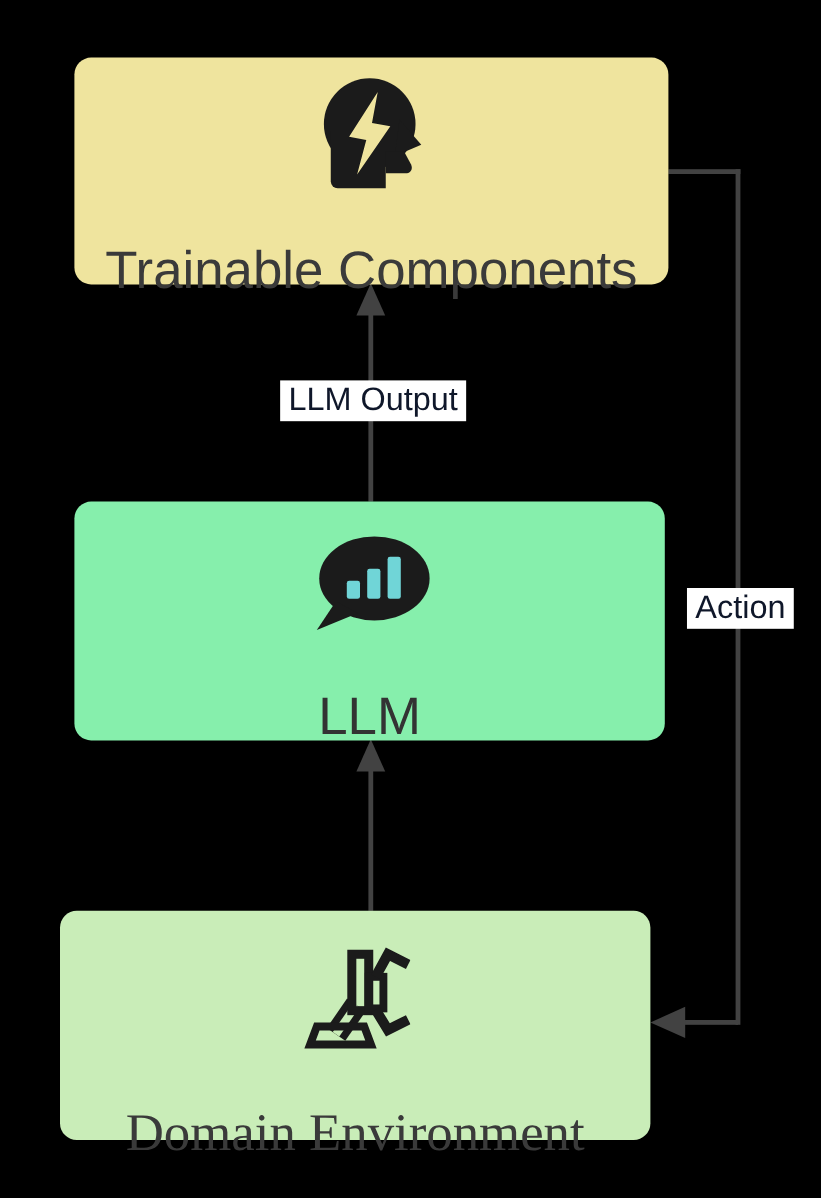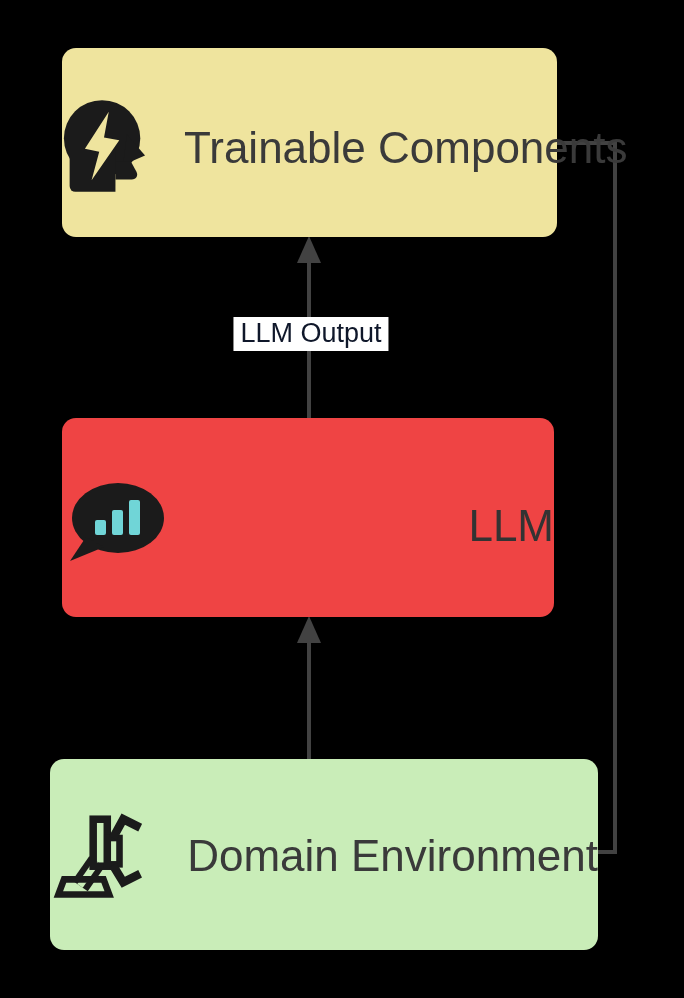--- a/index.html
+++ b/index.html
@@ -8,29 +8,29 @@
     width: 684px;
     height: 998px;
     background: #000;
     overflow: hidden;
     font-family: "Liberation Sans", sans-serif;
   }
   .node {
     position: absolute;
     border-radius: 14px;
     display: flex;
-    flex-direction: row;
+    flex-direction: column;
     align-items: center;
     justify-content: space-between;
     box-sizing: border-box;
     gap: 38px;
   }
   .node-trainable { left: 62px;  top: 48px;  width: 495px; height: 189px; padding: 15px 0 4px; }
   .node-llm       { left: 62px;  top: 418px; width: 492px; height: 199px; padding: 27px 0 10px; }
-  .node-domain    { left: 50px;  top: 759px; width: 548px; height: 191px; padding: 10px 0 7px; }
+  .node-domain    { left: 50px;  top: 759px; width: 492px; height: 191px; padding: 24px 0 7px; font-family: Liberation Serif, serif; }
   .node-label {
     font-size: 44px;
     line-height: 1.1;
     color: #3a3a3a;
     white-space: nowrap;
   }
   .icon { display: block; }
 
   .edge-line { position: absolute; background: #424242; }
   .line-llm-output    { left: 307px; top: 258px; width: 4px; height: 160px; }
@@ -97,21 +97,21 @@
           <path d="M8 48 h48 v50 h-42 a6 6 0 0 1 -6 -6 Z"></path>
           <path d="M68 38 L87 60 L64 70 Z"></path>
           <path d="M56 66 h16 l6 11 c2 4 0 8 -5 8 h-17 Z"></path>
         </g>
         <polygon points="49,14 24,53 39,56 31,86 60,44 44,41" fill="#efe49e"></polygon>
       </svg>
     </span>
     <div class="node-label" style="color: rgb(58, 58, 58);">Trainable Components</div>
   </div>
 
-  <div class="node node-llm" style="background: #ef4444;">
+  <div class="node node-llm" style="background: #86efac;">
     <span class="icon">
       <svg width="104" height="86" viewBox="0 0 104 86">
         <g fill="#1b1b1b">
           <ellipse cx="56" cy="37" rx="46" ry="35"></ellipse>
           <path d="M24 56 L8 80 L42 66 Z"></path>
         </g>
         <g fill="#70d5d7">
           <rect x="33" y="39" width="11" height="15" rx="2"></rect>
           <rect x="50" y="29" width="11" height="25" rx="2"></rect>
           <rect x="67" y="19" width="11" height="35" rx="2"></rect>
@@ -132,14 +132,15 @@
           <rect x="60" y="33" width="13" height="28" stroke-width="7"></rect>
           <path d="M66 33 L77 13 L95 22" stroke-width="9"></path>
           <path d="M66 62 L77 80 L95 71" stroke-width="9"></path>
         </g>
       </svg>
     </span>
     <div class="node-label" style="color: rgb(58, 58, 58);">Domain Environment</div>
   </div>
 
   <div class="edge-label label-llm-output">LLM Output</div>
+  <div class="edge-label label-action">Action</div>
 
 </div>
 
 </body></html>

